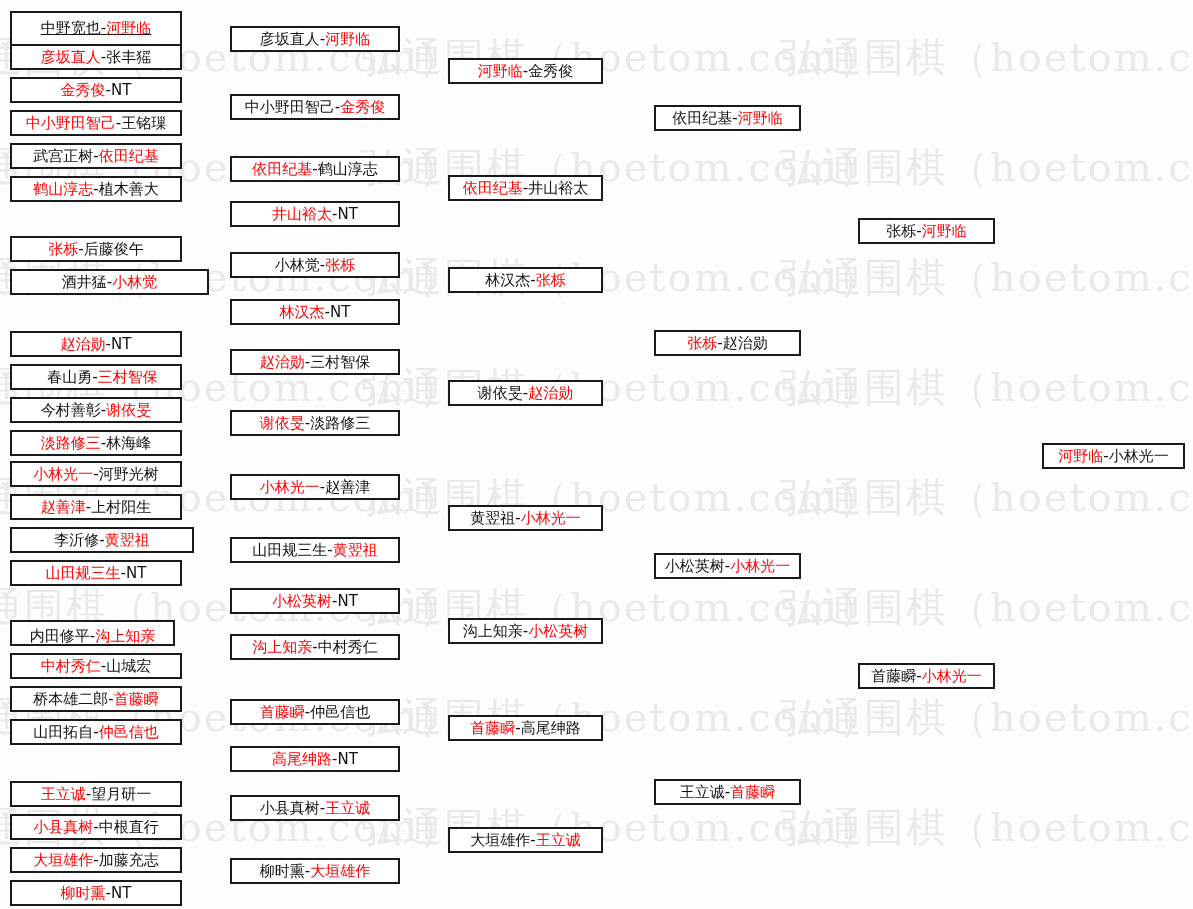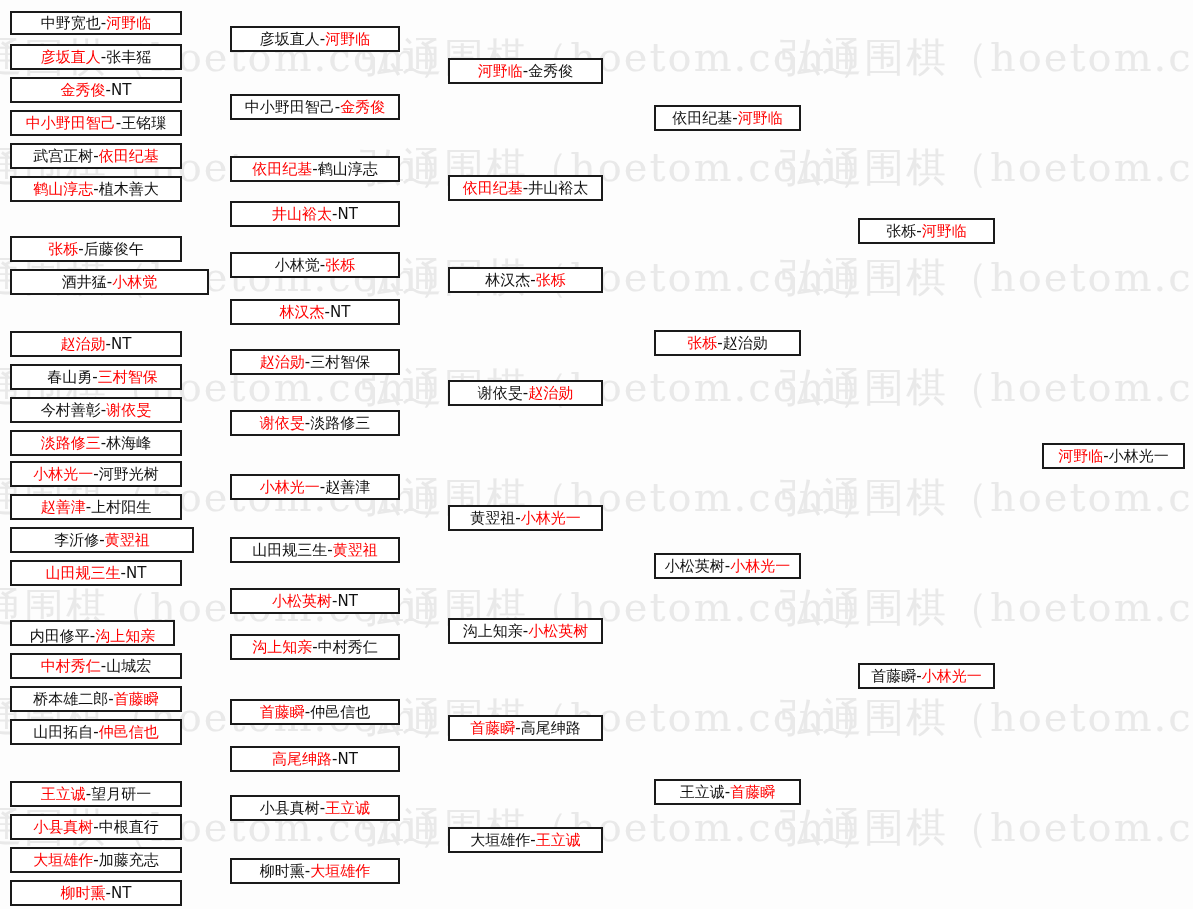--- a/index.html
+++ b/index.html
@@ -68,21 +68,21 @@
       <div class="wm-line" style="left: 360px; top: 690px;">弘通围棋（hoetom.com）</div>
       <div class="wm-line" style="left: 780px; top: 690px;">弘通围棋（hoetom.com）</div>
       <div class="wm-line" style="left: -60px; top: 800px;">弘通围棋（hoetom.com）</div>
       <div class="wm-line" style="left: 360px; top: 800px;">弘通围棋（hoetom.com）</div>
       <div class="wm-line" style="left: 780px; top: 800px;">弘通围棋（hoetom.com）</div>
     </div>
 
   <svg id="connectors" width="1193" height="909"></svg>
 
   <div id="boxes-layer">
-      <div class="box" style="left: 10px; top: 11px; width: 172px; height: 24px;">
+      <div class="box" style="left: 10px; top: 11px; width: 172px; height: 35px; text-decoration: underline;">
         <span class="l">中野宽也</span>
         <span class="sep">-</span>
         <span class="w">河野临</span>
       </div>
       <div class="box" style="left: 10px; top: 44px; width: 172px; height: 26px;">
         <span class="w">彦坂直人</span>
         <span class="sep">-</span>
         <span class="l">张丰猺</span>
       </div>
       <div class="box" style="left: 10px; top: 77px; width: 172px; height: 26px;">

